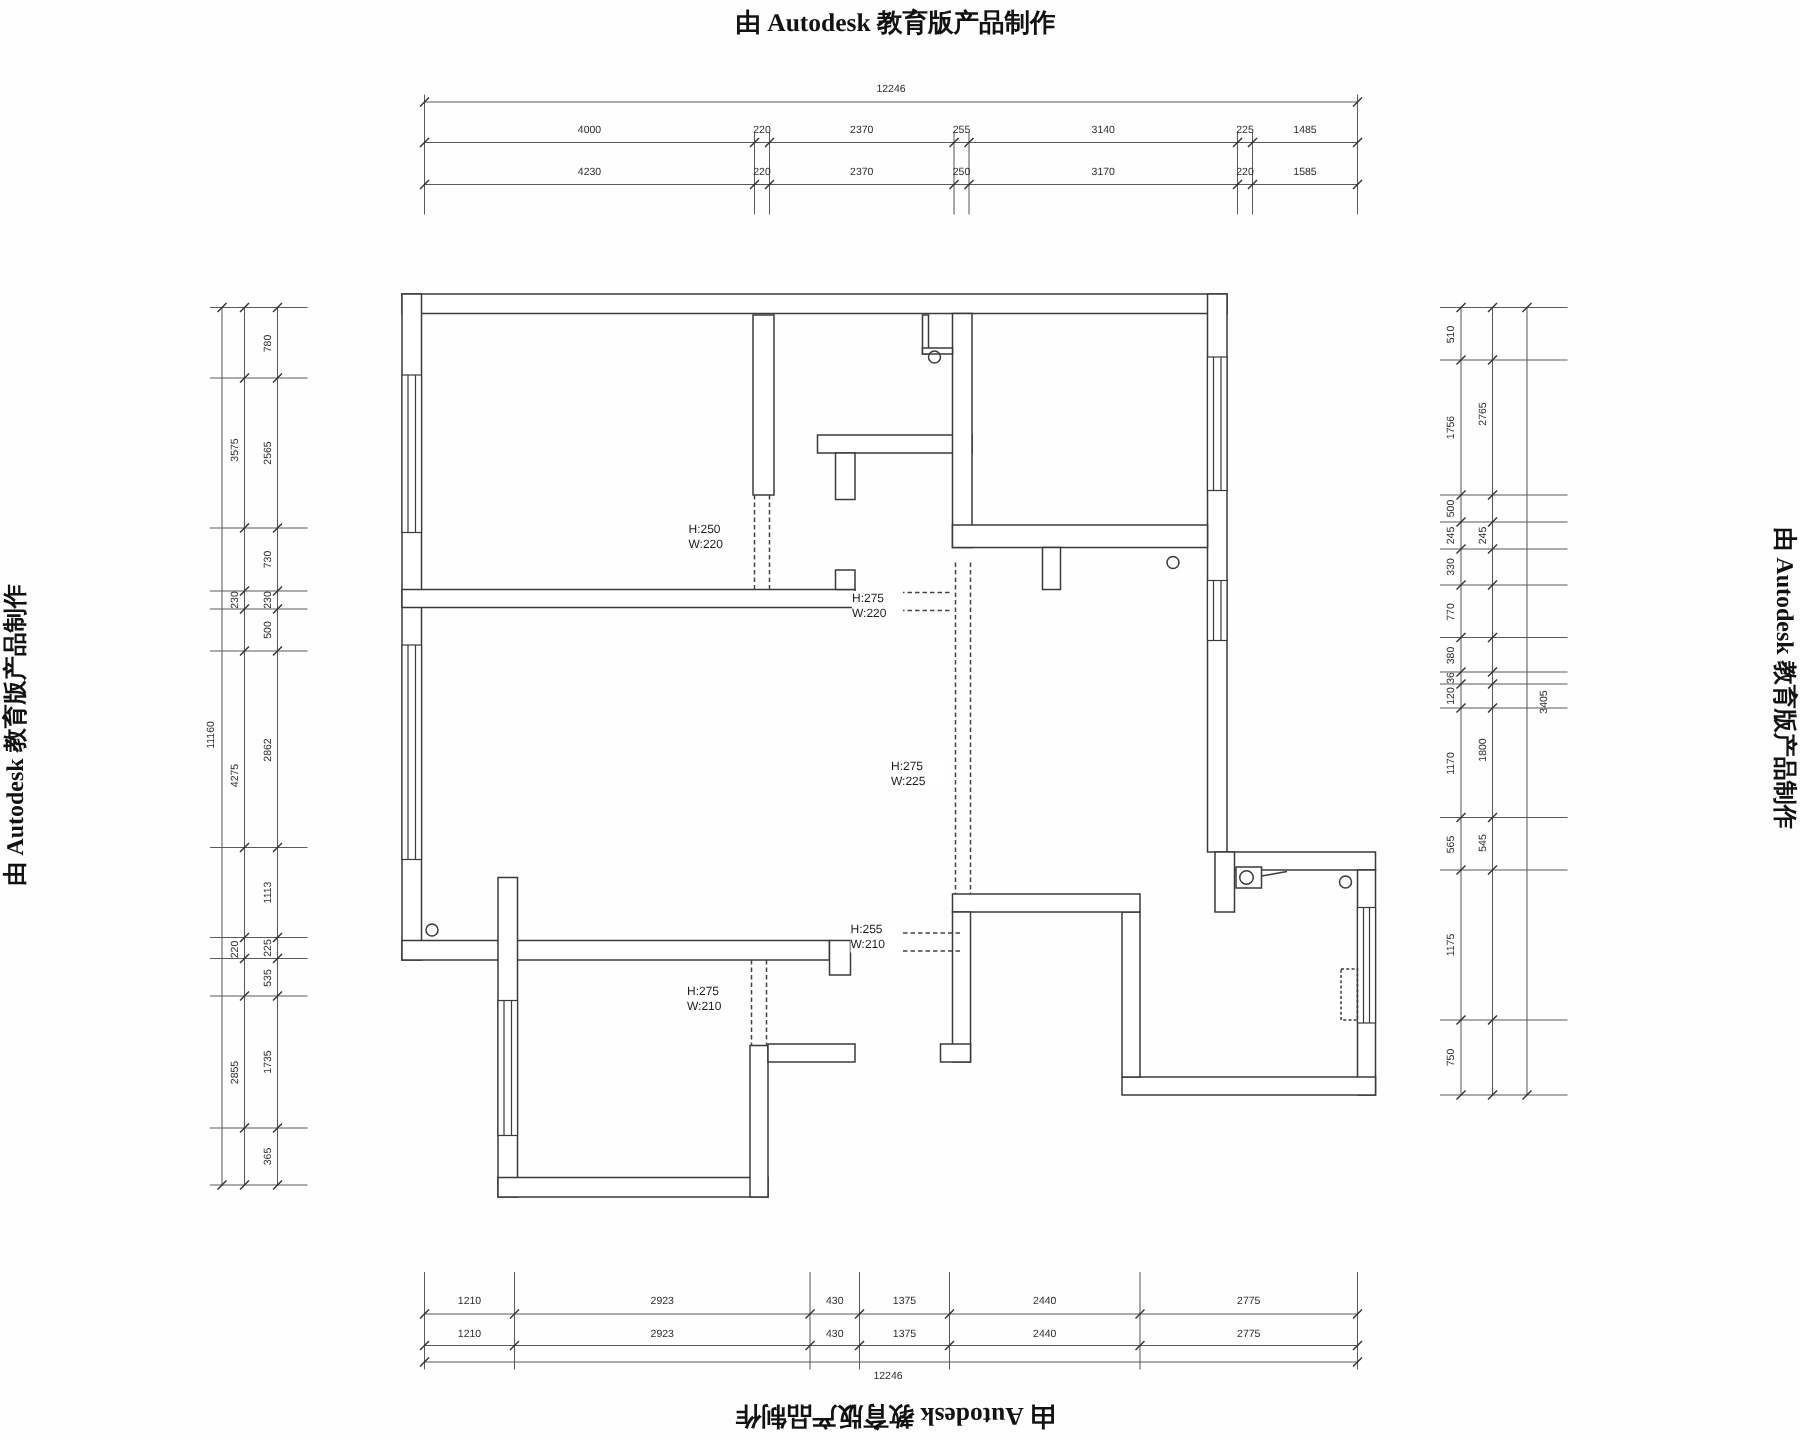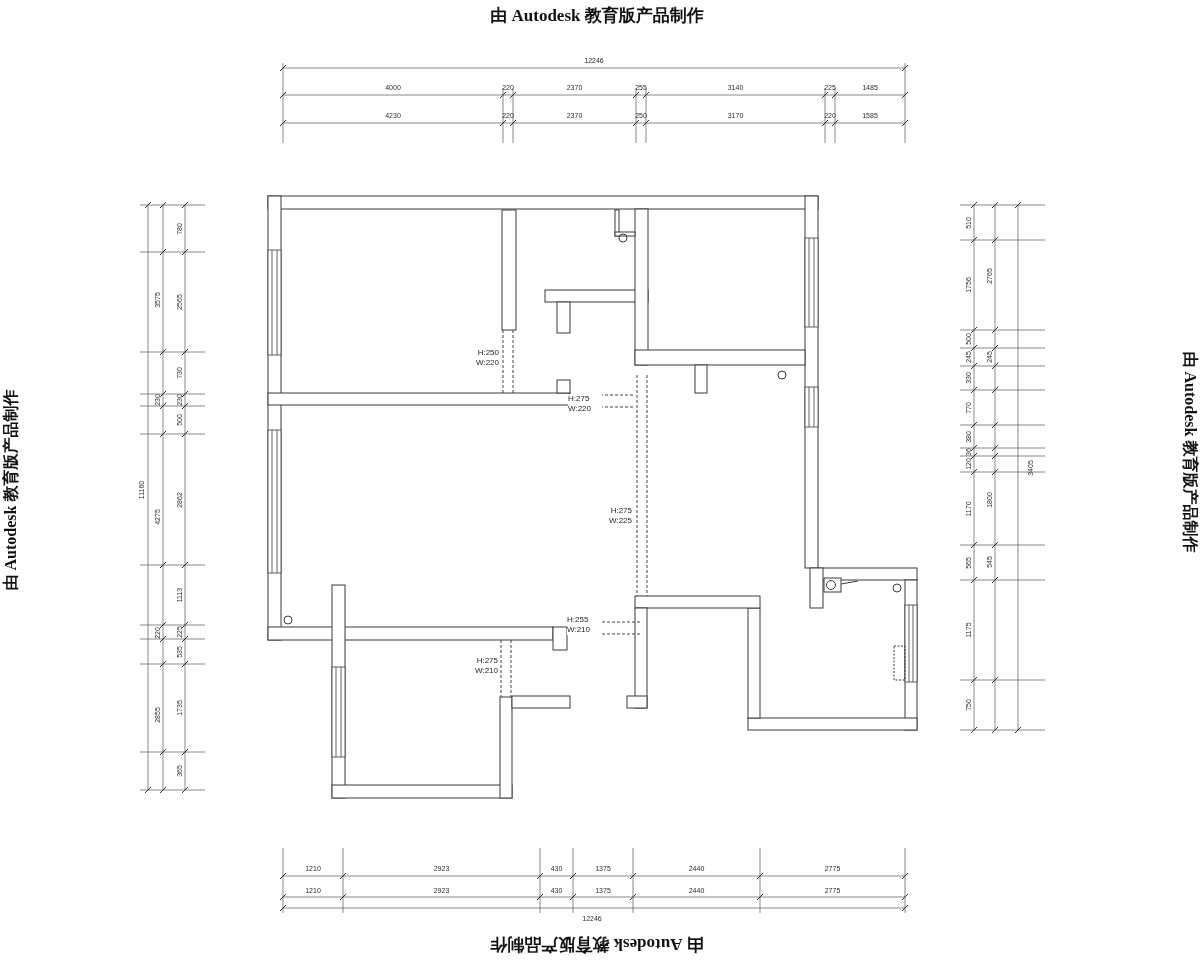--- a/index.html
+++ b/index.html
@@ -8,21 +8,21 @@
   .wm{position:absolute;font-weight:bold;color:#121212;white-space:nowrap;
       font-family:"Liberation Serif","DejaVu Serif",serif;}
   .wm.h{font-size:17px;}
   .wm.s{font-size:16px;}
   svg{position:absolute;left:0;top:0;}
   .dim{position:absolute;font-size:7px;color:#2d2d2d;white-space:nowrap;
        transform:translate(-50%,-50%);letter-spacing:0;}
   .dim.v{transform:translate(-50%,-50%) rotate(-90deg);}
   .op{position:absolute;font-size:8px;line-height:10px;color:#1e1e1e;}
   .op.bg{background:#fff;}
-  .op.r{text-align:right;}
+  .op.r{}
 </style>
 </head>
 <body>
 
 <div id="sheet">
 
   <div class="wm h" style="left:597px;top:15px;transform:translate(-50%,-50%);">由 Autodesk 教育版产品制作</div>
   <div class="wm h" style="left:597px;top:944px;transform:translate(-50%,-50%) rotate(180deg);">由 Autodesk 教育版产品制作</div>
   <div class="wm s" style="left:11px;top:490px;transform:translate(-50%,-50%) rotate(-90deg);">由 Autodesk 教育版产品制作</div>
   <div class="wm s" style="left:1189px;top:452px;transform:translate(-50%,-50%) rotate(90deg);">由 Autodesk 教育版产品制作</div>

